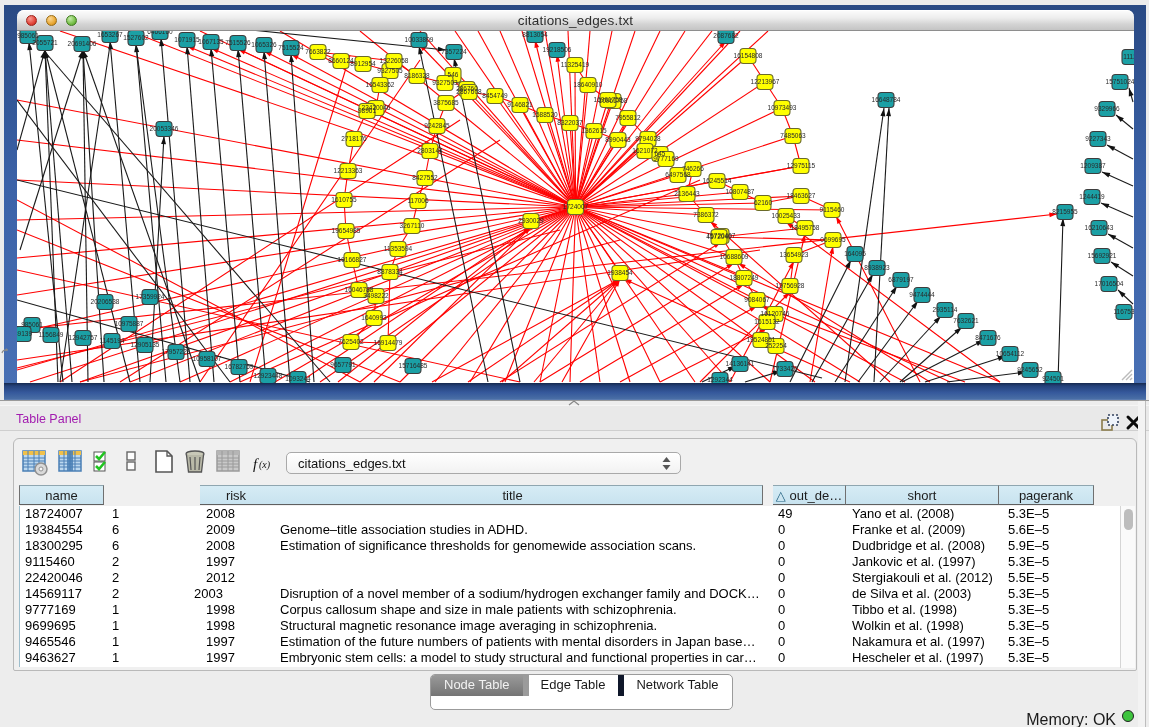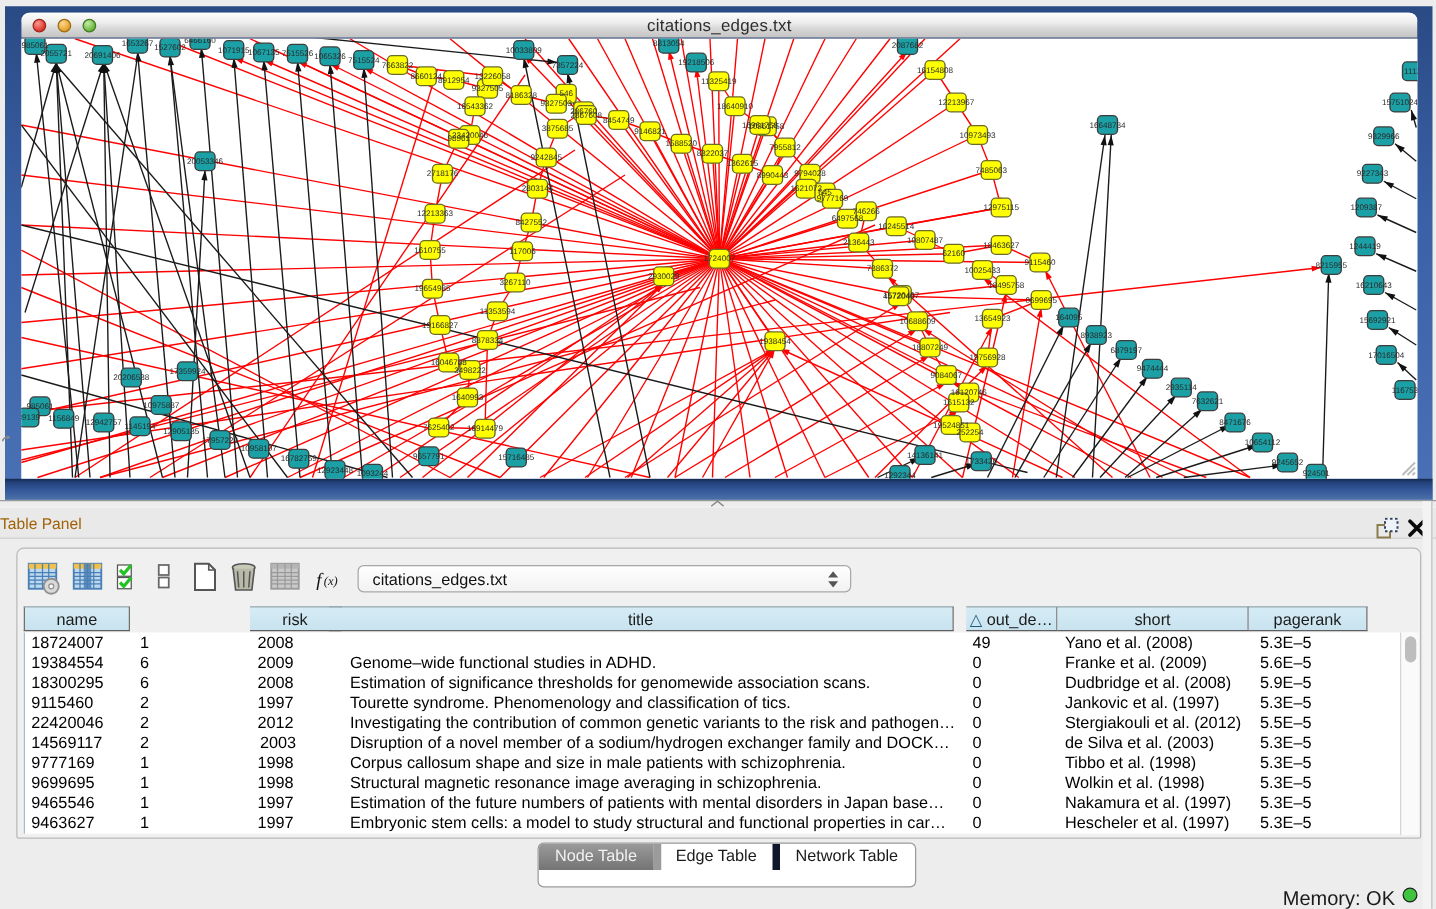--- a/index.html
+++ b/index.html
@@ -5,21 +5,21 @@
 #netwin{position:absolute;left:4px;top:5px;width:1142px;height:395px;background:linear-gradient(180deg,#2a4a84 0%,#3b62a8 45%,#4a71b5 100%);}
 #botband{position:absolute;left:0;top:378px;width:1142px;height:17px;background:linear-gradient(180deg,#16294f 0%,#24427b 18%,#35589b 55%,#4a6fa6 95%,#6e8abc 100%)}
 #titlebar{position:absolute;left:13px;top:5px;width:1117px;height:21px;border-radius:7px 7px 0 0;background:linear-gradient(180deg,#fdfdfd,#ededed 40%,#d4d4d4 70%,#c4c4c4 100%);border-bottom:1px solid #8e8e8e;box-shadow:inset 0 1px 0 #fff}
 #titlebar .title{position:absolute;left:0;right:0;top:3px;text-align:center;font-size:13.5px;color:#2d2d2d;letter-spacing:.2px}
 .tl{position:absolute;top:5px;width:11px;height:11px;border-radius:50%}
 #tl-r{left:9px;background:radial-gradient(circle at 35% 30%,#f79a92,#e2453a 60%,#b2271e);border:1px solid #9e2219}
 #tl-y{left:29px;background:radial-gradient(circle at 35% 30%,#fbd793,#e9a835 60%,#c07e17);border:1px solid #9a6c12}
 #tl-g{left:49px;background:radial-gradient(circle at 35% 30%,#c4ecab,#77bf48 60%,#4e9427);border:1px solid #3f7a1f}
 #tablepanel{position:absolute;left:0;top:400px;width:1149px;height:327px;background:#ededed;border-top:1px solid #9a9a9a}
 #tpheader{position:absolute;left:0;top:4px;width:1149px;height:26px;background:#e9e9e9;border-bottom:1px solid #cfcfcf;border-top:1px solid #f5f5f5}
-#tpheader .t{position:absolute;left:0;top:6px;font-size:12.5px;color:#a16207}
+#tpheader .t{position:absolute;left:16px;top:6px;font-size:12.5px;color:#a21caf}
 #innerpanel{position:absolute;left:13px;top:37px;width:1124px;height:233px;background:#f0f0f0;border:1px solid #b9b9b9;border-radius:6px 6px 2px 2px}
 #combo{position:absolute;left:272px;top:13px;width:395px;height:22px;background:linear-gradient(180deg,#fff,#f2f2f2);border:1px solid #a9a9a9;border-radius:5px;font-size:13px;color:#111;padding:3px 0 0 11px}
 #thead{position:absolute;left:5px;top:46px;height:20px;font-size:13px;color:#1c1c1c}
 #thead .c{position:absolute;top:0;height:20px;background:linear-gradient(180deg,#d6ecf5,#c8e3ef);border-top:1px solid #8fa6b0;border-bottom:1px solid #5f5f5f;border-right:1px solid #707070;text-align:center;padding-top:2px}
 #tbody{position:absolute;left:5px;top:67px;width:1113px;height:161px;background:#fff;border-left:1px solid #9dbecd;font-size:13px;color:#000}
 .row{position:absolute;left:0;width:1113px;height:16px;white-space:nowrap}
 .row span{position:absolute;top:0;display:inline-block;overflow:hidden}
 #vscroll{position:absolute;left:1106px;top:67px;width:15px;height:162px;background:#fafafa;border-left:1px solid #d5d5d5}
 #vthumb{position:absolute;left:2.5px;top:3px;width:9px;height:21px;background:#bdbdbd;border-radius:5px}
 #tabs{position:absolute;left:430px;top:273px;height:36px;border:1px solid #9b9b9b;border-radius:5px;overflow:hidden;background:#fff;font-size:13px}
@@ -839,56 +839,54 @@
           <span style="left:92px;width:90px">1</span>
           <span style="left:186px;width:70px">2008</span>
           <span style="left:758px;width:70px">49</span>
           <span style="left:832px;width:150px">Yano et al. (2008)</span>
           <span style="left:988px;width:100px">5.3E–5</span>
         </div>
         <div class="row" style="top:16px">
           <span style="left:5px;width:85px">19384554</span>
           <span style="left:92px;width:90px">6</span>
           <span style="left:186px;width:70px">2009</span>
-          <span style="left:260px;width:495px">Genome–wide functional studies in ADHD.</span>
+          <span style="left:260px;width:495px">Genome–title association studies in ADHD.</span>
           <span style="left:758px;width:70px">0</span>
           <span style="left:832px;width:150px">Franke et al. (2009)</span>
           <span style="left:988px;width:100px">5.6E–5</span>
         </div>
         <div class="row" style="top:32px">
           <span style="left:5px;width:85px">18300295</span>
           <span style="left:92px;width:90px">6</span>
           <span style="left:186px;width:70px">2008</span>
           <span style="left:260px;width:495px">Estimation of significance thresholds for genomewide association scans.</span>
           <span style="left:758px;width:70px">0</span>
           <span style="left:832px;width:150px">Dudbridge et al. (2008)</span>
           <span style="left:988px;width:100px">5.9E–5</span>
         </div>
         <div class="row" style="top:48px">
           <span style="left:5px;width:85px">9115460</span>
           <span style="left:92px;width:90px">2</span>
           <span style="left:186px;width:70px">1997</span>
-          <span style="left:260px;width:495px">Tourette syndrome. Phenomenology and classification of tics.</span>
           <span style="left:758px;width:70px">0</span>
           <span style="left:832px;width:150px">Jankovic et al. (1997)</span>
           <span style="left:988px;width:100px">5.3E–5</span>
         </div>
         <div class="row" style="top:64px">
           <span style="left:5px;width:85px">22420046</span>
           <span style="left:92px;width:90px">2</span>
           <span style="left:186px;width:70px">2012</span>
-          <span style="left:260px;width:495px">Investigating the contribution of common genetic variants to the risk and pathogen…</span>
           <span style="left:758px;width:70px">0</span>
           <span style="left:832px;width:150px">Stergiakouli et al. (2012)</span>
           <span style="left:988px;width:100px">5.5E–5</span>
         </div>
         <div class="row" style="top:80px">
           <span style="left:5px;width:85px">14569117</span>
           <span style="left:92px;width:90px">2</span>
-          <span style="left:188px;width:70px">2003</span>
+          <span style="left:174px;width:70px">2003</span>
           <span style="left:260px;width:495px">Disruption of a novel member of a sodium/hydrogen exchanger family and DOCK…</span>
           <span style="left:758px;width:70px">0</span>
           <span style="left:832px;width:150px">de Silva et al. (2003)</span>
           <span style="left:988px;width:100px">5.3E–5</span>
         </div>
         <div class="row" style="top:96px">
           <span style="left:5px;width:85px">9777169</span>
           <span style="left:92px;width:90px">1</span>
           <span style="left:186px;width:70px">1998</span>
           <span style="left:260px;width:495px">Corpus callosum shape and size in male patients with schizophrenia.</span>

